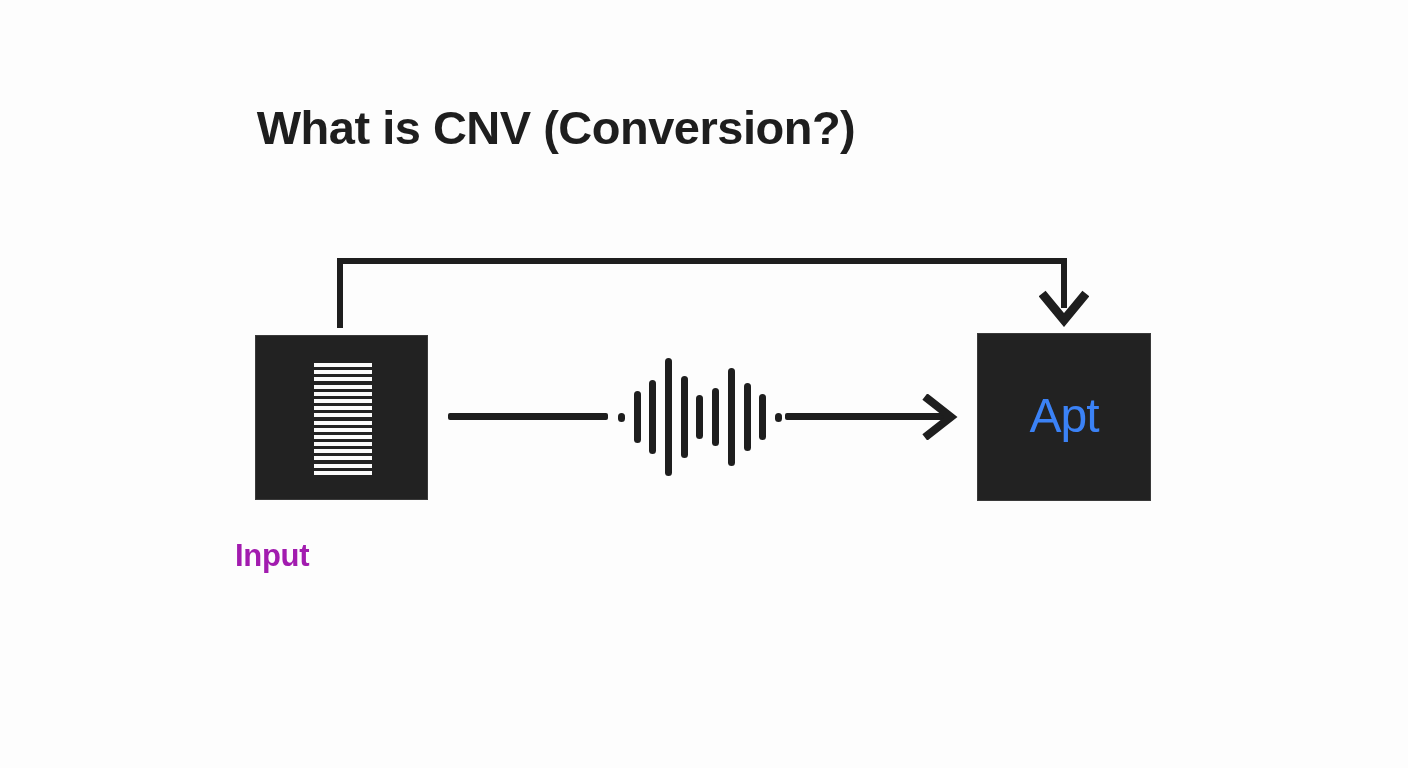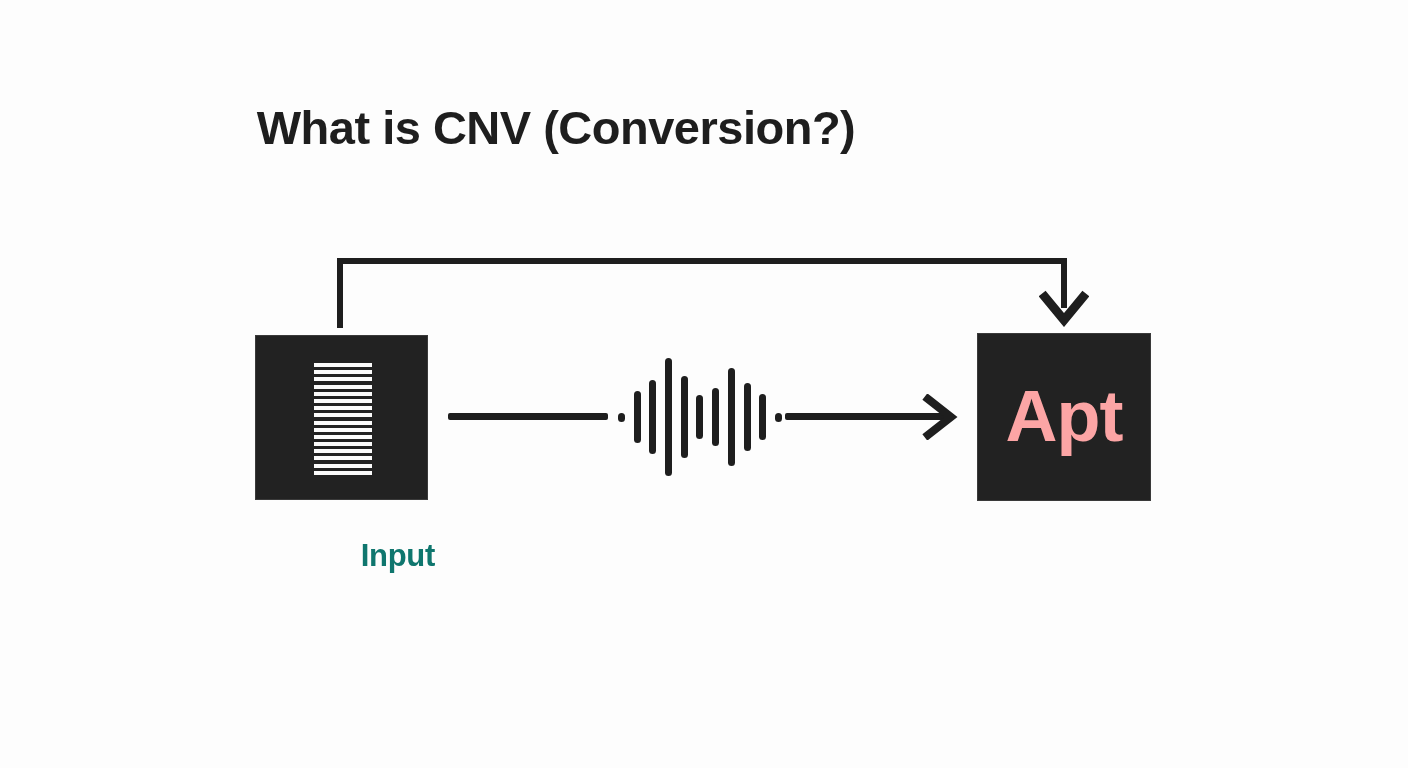--- a/index.html
+++ b/index.html
@@ -37,23 +37,23 @@
   #input-box {
     left:255px; top:335px;
     width:173px; height:165px;
   }
   #output-box {
     left:977px; top:333px;
     width:174px; height:168px;
     display:flex; align-items:center; justify-content:center;
   }
   #output-text {
-    color:#fca5a5;
-    font-size:72px;
-    font-weight:bold;
+    color:#3b82f6;
+    font-size:48px;
+    font-weight:normal;
     letter-spacing:-1px;
     line-height:1;
     transform:translateY(-1px);
   }
 
   
   #stripes {
     position:absolute;
     left:58px; top:27px;
     width:58px; height:112px;
@@ -65,24 +65,24 @@
     width:100%;
     height:4px;
     background:#fbfbfb;
   }
 
   
   .node-label {
     position:absolute;
     font-size:31px;
     font-weight:bold;
-    color:#0f766e;
+    color:#a21caf;
     letter-spacing:-0.3px;
     white-space:nowrap;
-    text-align:right;
+    text-align:left;
   }
   #input-label  { left:235px; top:538px; width:200px; }
   #output-label { left:965px; top:541px; width:200px; }
 
   
   #conn-left {
     position:absolute;
     left:448px; top:413px;
     width:160px; height:7px;
     background:#1e1e1e;

